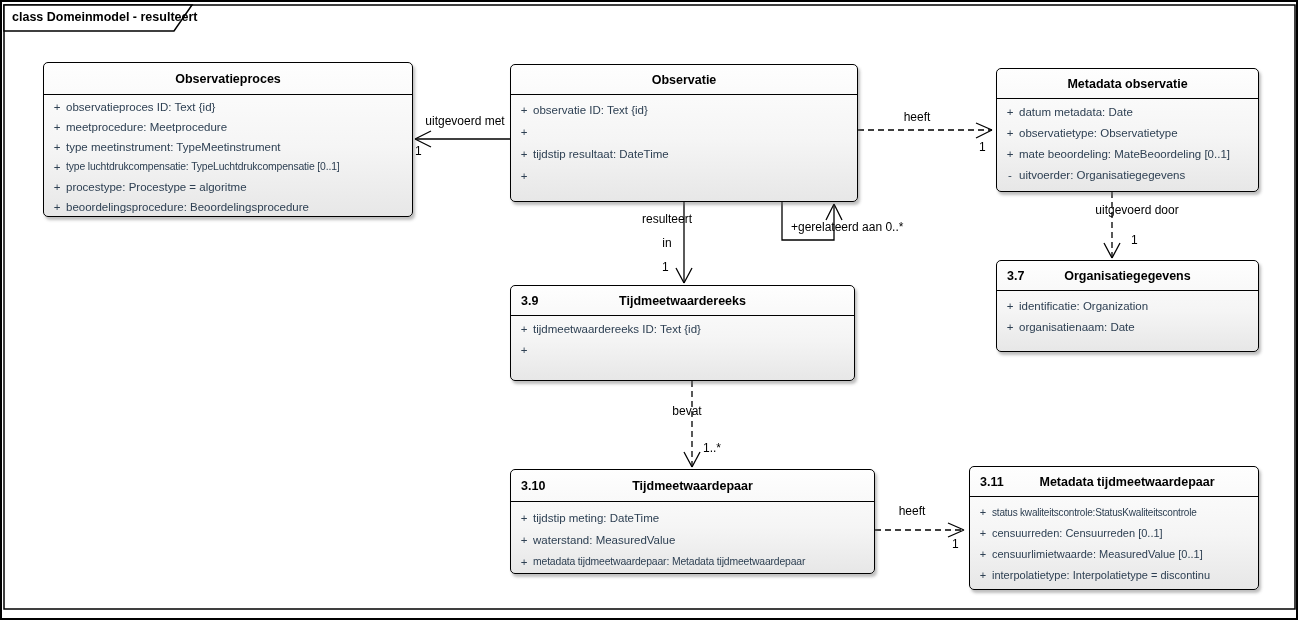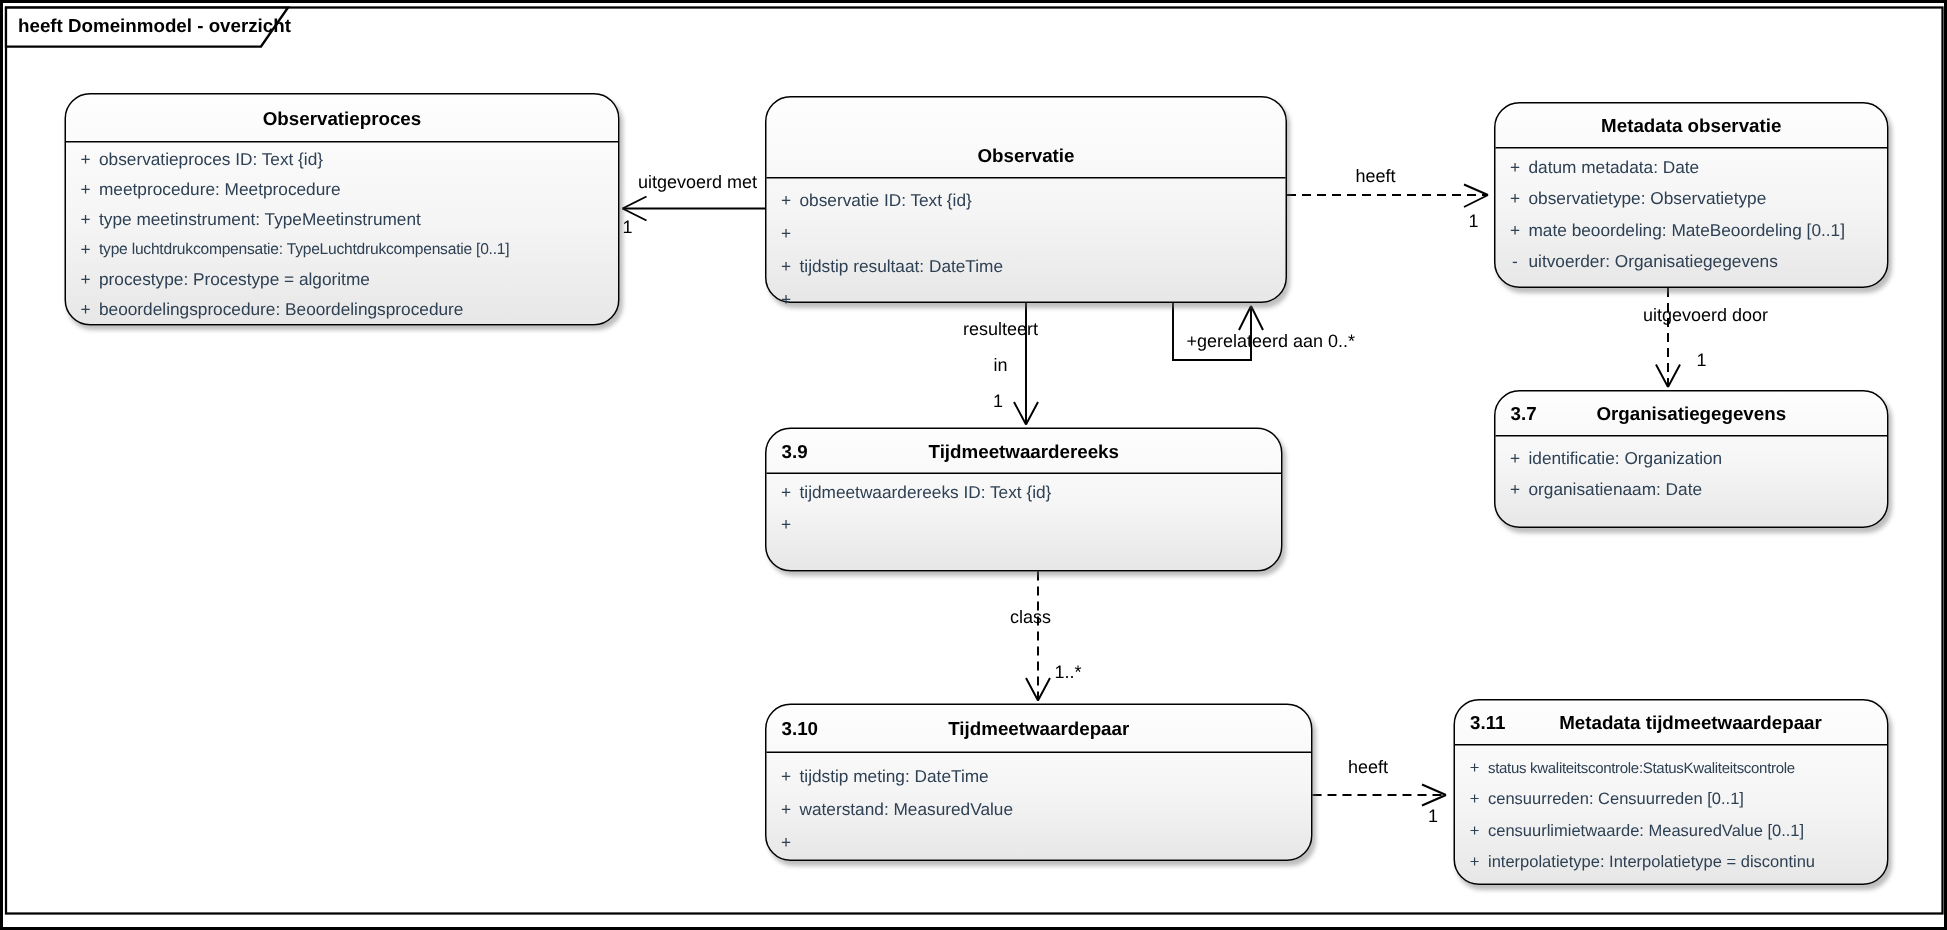--- a/index.html
+++ b/index.html
@@ -9,21 +9,21 @@
     font-family:"Liberation Sans",sans-serif;
   }
   svg{position:absolute;left:0;top:0;}
   .tab-label{
     position:absolute;left:10px;top:8px;font-size:12.5px;font-weight:bold;color:#000;
     white-space:nowrap;
   }
   .uml-class{
     position:absolute;box-sizing:border-box;
     background:linear-gradient(180deg,#fefefe 0%,#f5f5f5 55%,#e7e7e7 100%);
-    border:1.5px solid #000;border-radius:17px;
+    border:1.5px solid #000;border-radius:5px;
     box-shadow:2px 3px 3px rgba(110,110,110,.45);
   }
   .uml-header{
     position:relative;display:flex;align-items:center;justify-content:center;
     border-bottom:1.5px solid #000;font-weight:bold;font-size:12.5px;color:#000;
     box-sizing:border-box;
   }
   .uml-number{position:absolute;left:10px;font-weight:bold;font-size:12.5px;color:#000;}
   .uml-attrs{color:#2e4053;font-size:11.5px;}
   .attr{display:flex;white-space:nowrap;}
@@ -74,21 +74,21 @@
       <path d="M690,379 L690,465" stroke-dasharray="6 4"></path>
       <path d="M690,465 L682,450 M690,465 L698,450"></path>
     </g>
 
     <g stroke="#000" stroke-width="1.3" fill="none">
       <path d="M873,528 L962,528" stroke-dasharray="6 4"></path>
       <path d="M962,528 L946,521 M962,528 L946,535"></path>
     </g>
   </svg>
 
-  <div class="tab-label">heeft Domeinmodel - overzicht</div>
+  <div class="tab-label">class Domeinmodel - resulteert</div>
 
   <div class="uml-class" style="left:41px;top:60px;width:370px;height:155px;">
     <div class="uml-header" style="height:32px;">
       <span class="uml-title">Observatieproces</span>
     </div>
     <div class="uml-attrs" style="padding-top:2px;line-height:20px;">
       <div class="attr">
           <span class="vis">+</span>
           <span class="atext">observatieproces ID: Text {id}</span>
         </div>
@@ -109,21 +109,21 @@
           <span class="atext">procestype: Procestype = algoritme</span>
         </div>
       <div class="attr">
           <span class="vis">+</span>
           <span class="atext">beoordelingsprocedure: Beoordelingsprocedure</span>
         </div>
     </div>
   </div>
 
   <div class="uml-class" style="left:508px;top:62px;width:348px;height:138px;">
-    <div class="uml-header" style="height:30px;margin-top:24px;">
+    <div class="uml-header" style="height:30px;">
       <span class="uml-title">Observatie</span>
     </div>
     <div class="uml-attrs" style="padding-top:4px;line-height:22px;">
       <div class="attr">
           <span class="vis">+</span>
           <span class="atext">observatie ID: Text {id}</span>
         </div>
       <div class="attr">
           <span class="vis">+</span>
         </div>
@@ -203,20 +203,21 @@
       <div class="attr">
           <span class="vis">+</span>
           <span class="atext">tijdstip meting: DateTime</span>
         </div>
       <div class="attr">
           <span class="vis">+</span>
           <span class="atext">waterstand: MeasuredValue</span>
         </div>
       <div class="attr tight">
           <span class="vis">+</span>
+          <span class="atext">metadata tijdmeetwaardepaar: Metadata tijdmeetwaardepaar</span>
         </div>
     </div>
   </div>
 
   <div class="uml-class" style="left:967px;top:464px;width:290px;height:124px;">
     <div class="uml-header" style="height:30px;text-align:right;">
       <span class="uml-number">3.11</span>
       <span class="uml-title" style="padding-left:26px;">Metadata tijdmeetwaardepaar</span>
     </div>
     <div class="uml-attrs attrs-compact" style="padding-top:5px;line-height:21px;">
@@ -249,19 +250,19 @@
 
   <div class="clabel" style="left:625px;top:205px;width:80px;line-height:24px;">
     <div>resulteert</div>
     <div>in</div>
   </div>
   <div class="clabel" style="left:660px;top:258px;">1</div>
 
   <div class="clabel" style="left:1080px;top:201px;width:110px;">uitgevoerd door</div>
   <div class="clabel" style="left:1129px;top:231px;">1</div>
 
-  <div class="clabel" style="left:650px;top:402px;width:70px;">class</div>
+  <div class="clabel" style="left:650px;top:402px;width:70px;">bevat</div>
   <div class="clabel" style="left:701px;top:439px;">1..*</div>
 
   <div class="clabel" style="left:885px;top:502px;width:50px;">heeft</div>
   <div class="clabel" style="left:950px;top:535px;">1</div>
 
 </div>
 
 </body></html>

